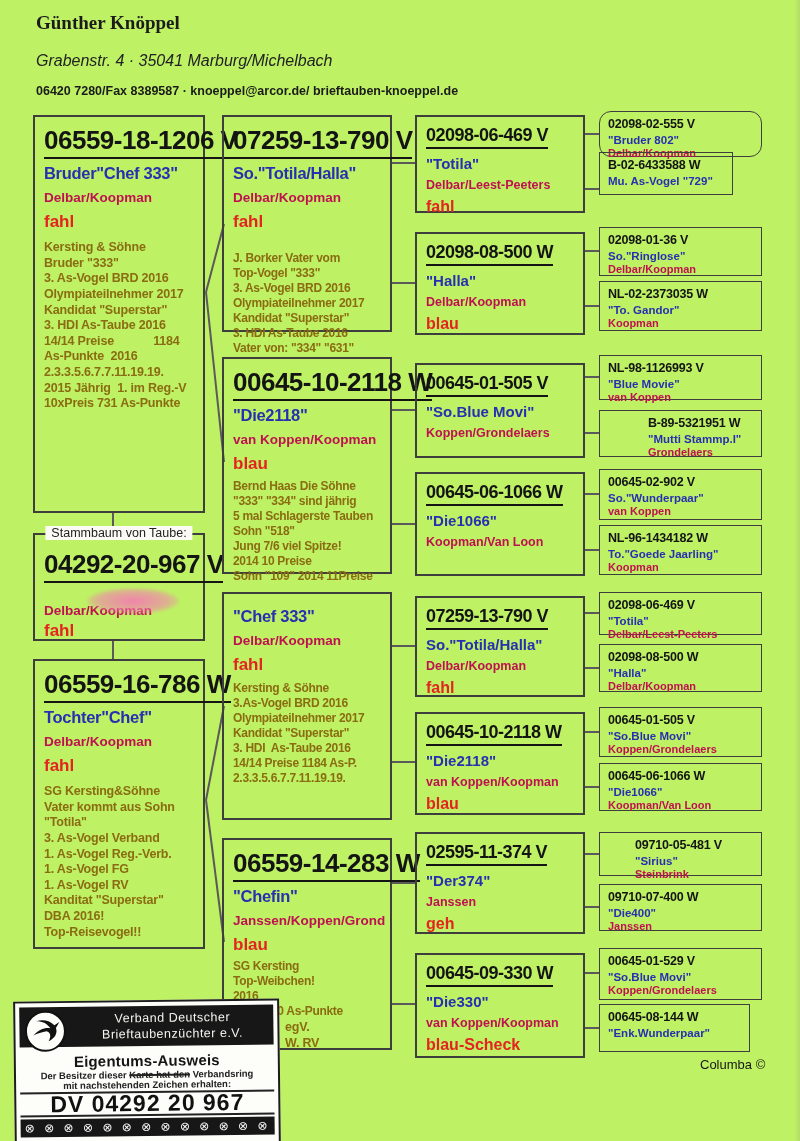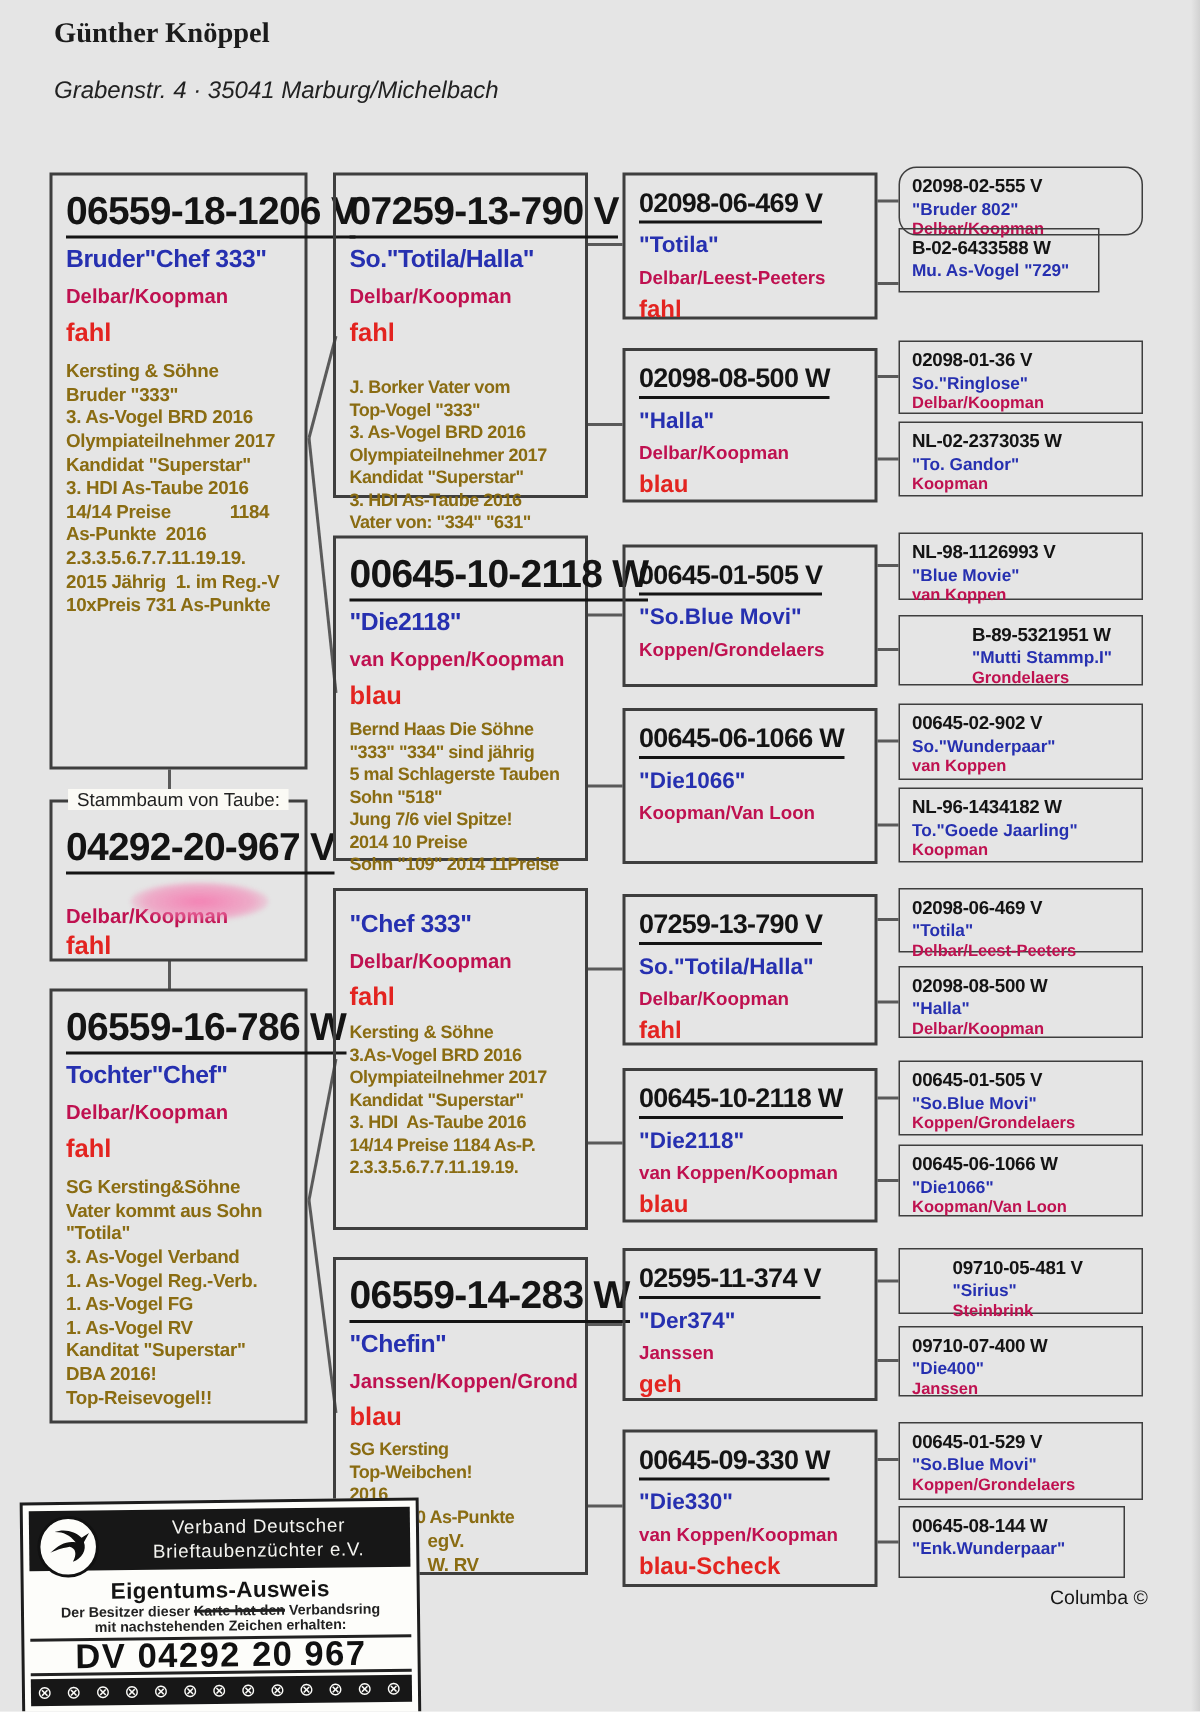--- a/index.html
+++ b/index.html
@@ -1,19 +1,19 @@
 <!DOCTYPE html>
 <html><head>
 <meta charset="utf-8">
 <style>
   html,body{margin:0;padding:0;}
   body{width:800px;height:1141px;overflow:hidden;}
   .page{
     position:relative;width:800px;height:1141px;overflow:hidden;
-    background:#e5e5e5;
+    background:#bef264;
     font-family:"Liberation Sans", sans-serif;
     color:#111;
   }
   .page::after{ 
     content:"";position:absolute;right:0;top:0;width:6px;height:100%;
     background:linear-gradient(to left, rgba(120,120,120,.18), transparent);
     pointer-events:none;
   }
   
   .owner{position:absolute;left:36px;top:12px;font-family:"Liberation Serif",serif;
@@ -76,20 +76,21 @@
     color:#fdfdfa;text-align:center;font-size:12px;line-height:18px;letter-spacing:3px;overflow:hidden;}
   .copyright{position:absolute;left:700px;top:1057px;font-size:13px;color:#161616;}
 </style>
 </head>
 <body>
 
 <div class="page">
 
   <div class="owner">Günther Knöppel</div>
   <div class="address">Grabenstr. 4  ·  35041 Marburg/Michelbach</div>
+  <div class="contact">06420 7280/Fax 8389587  ·  knoeppel@arcor.de/ brieftauben-knoeppel.de</div>
 
   <svg class="diag" width="800" height="1141" viewBox="0 0 800 1141">
     <line x1="206" y1="292" x2="224" y2="224" stroke="#5a5a5a" stroke-width="2"></line>
     <line x1="206" y1="292" x2="224" y2="462" stroke="#5a5a5a" stroke-width="2"></line>
     <line x1="206" y1="800" x2="224" y2="706" stroke="#5a5a5a" stroke-width="2"></line>
     <line x1="206" y1="800" x2="224" y2="942" stroke="#5a5a5a" stroke-width="2"></line>
   </svg>
 
   <div class="vline" style="left:112px;top:513px;height:21px;"></div>
   <div class="vline" style="left:112px;top:640px;height:20px;"></div>

